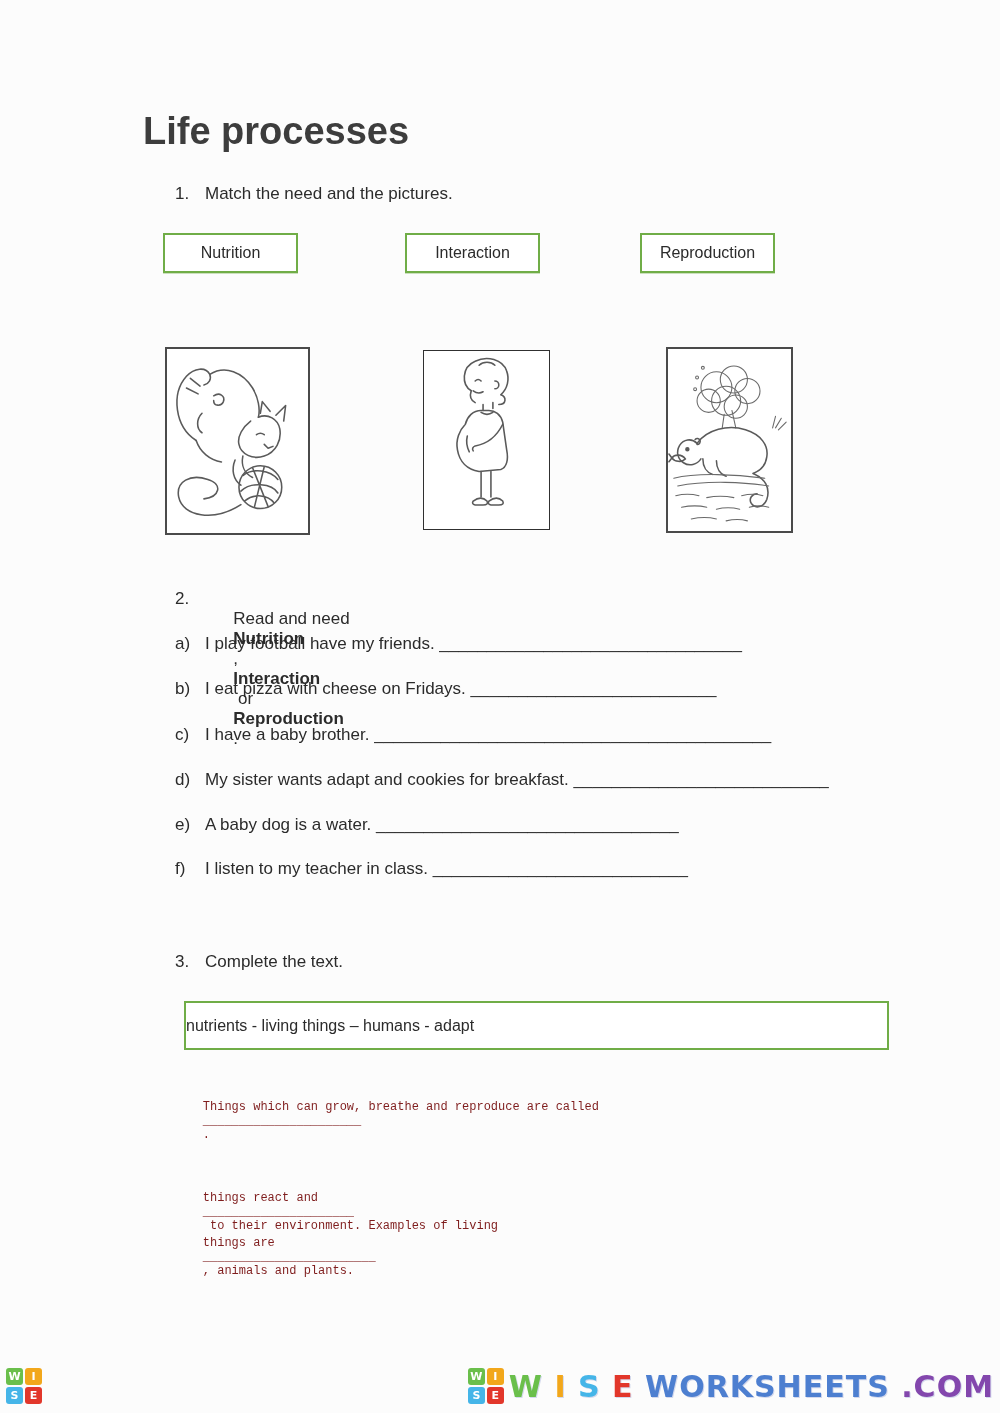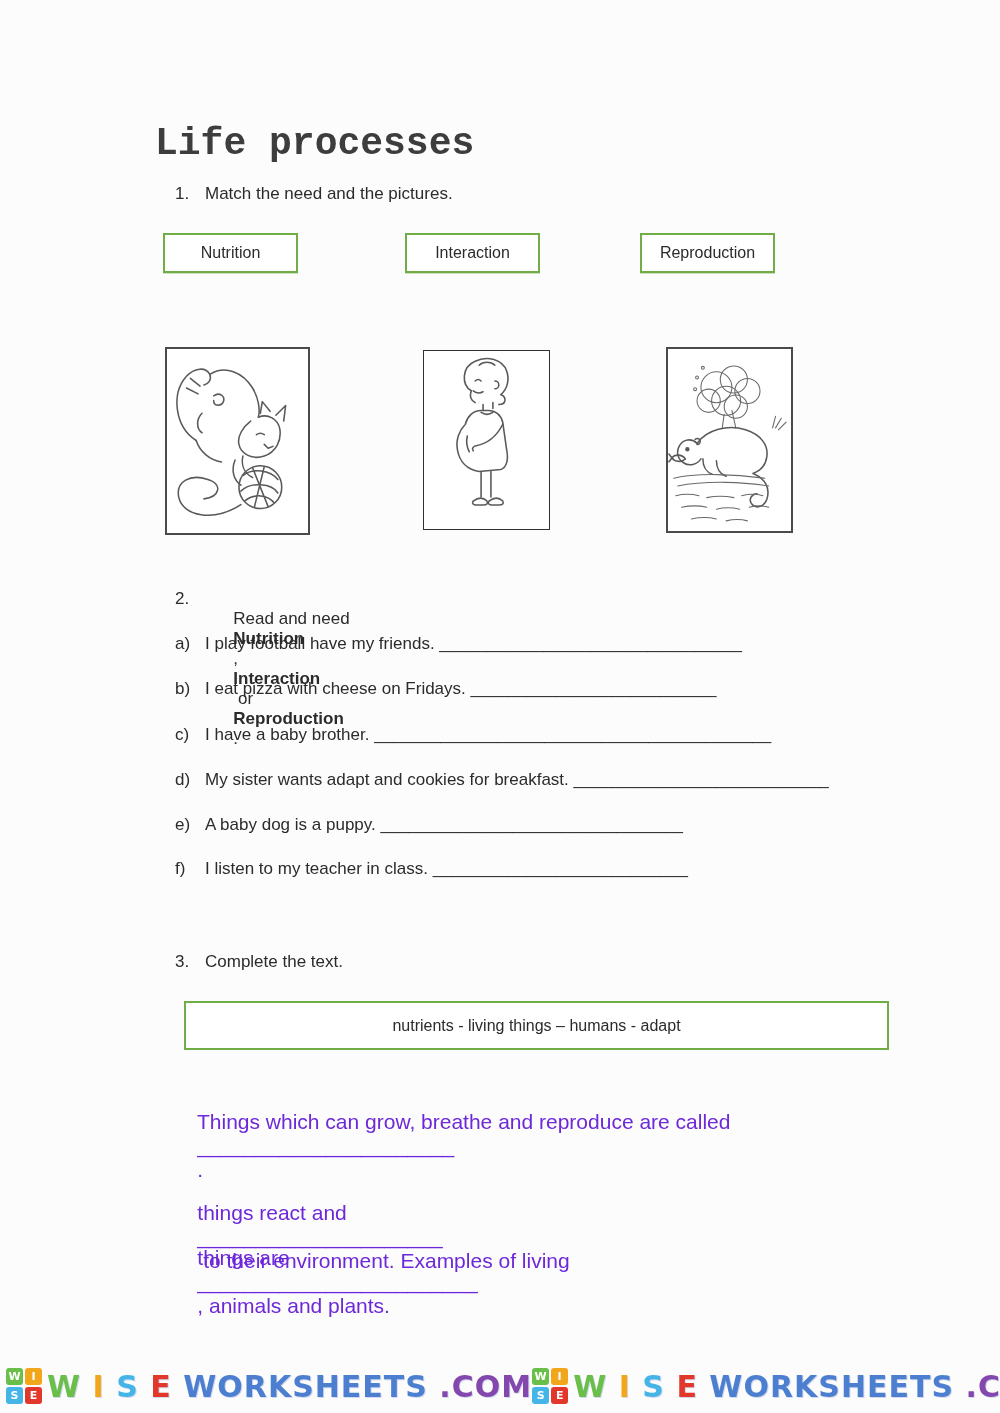--- a/index.html
+++ b/index.html
@@ -3,22 +3,22 @@
 <meta charset="utf-8">
 <style>
   html,body { margin:0; padding:0; background:#ffffff; }
   .page {
     position:relative; width:1000px; height:1413px;
     background:#fcfcfc; color:#262626;
     font-family:"Liberation Sans", sans-serif;
     overflow:hidden;
   }
   .title {
-    position:absolute; left:143px; top:110px; margin:12px;
-    font-size:38px; font-weight:700; color:#3d3d3d;font-family:Liberation Mono, monospace;
+    position:absolute; left:143px; top:110px; margin:0;
+    font-size:38px; font-weight:700; color:#3d3d3d;
   }
   .ex-head {
     position:absolute; display:flex; font-size:17px; white-space:pre;
     color:#2b2b2b;
   }
   .ex-num { width:30px; flex:0 0 30px; }
   #ex1-head { left:175px; top:184px; }
   #ex2-head { left:175px; top:589px; }
   #ex3-head { left:175px; top:952px; }
   .bold { font-weight:700; }
@@ -44,27 +44,28 @@
 
   .q-row {
     position:absolute; left:175px; display:flex; font-size:17px;
     white-space:pre; line-height:1.35; color:#2b2b2b;
   }
   .q-label { width:30px; flex:0 0 30px; }
 
   .bank {
     position:absolute; left:184px; top:1001px; width:705px; height:49px;
     border:2px solid #70ad47; background:#ffffff; box-sizing:border-box;
-    display:flex; align-items:center; justify-content:center;
+    display:flex; align-items:center; justify-content:flex-start;
     font-size:16px; color:#2b2b2b;
   }
 
   .para-line {
-    position:absolute; left:174px; font-size:21px; white-space:pre;
-    color:#6d28d9;
+    position:absolute; left:174px; font-size:12px; white-space:pre;
+    color:#7f1d1d;
+    font-family:Liberation Mono, monospace;
   }
 
   .footer {
     position:absolute; left:0; bottom:1px; width:100%; height:52px;
     display:flex; align-items:center; justify-content:space-between;
     padding:0 6px; box-sizing:border-box;
     font-family:"DejaVu Sans", sans-serif;
   }
   .brand-group { display:flex; align-items:center; gap:5px; }
   .logo-grid {
@@ -207,21 +208,21 @@
     <span>I have a baby brother. </span>
     <span class="blank">__________________________________________</span>
   </div>
   <div class="q-row" style="top:769px">
     <span class="q-label">d)</span>
     <span>My sister wants adapt and cookies for breakfast. </span>
     <span class="blank">___________________________</span>
   </div>
   <div class="q-row" style="top:814px">
     <span class="q-label">e)</span>
-    <span>A baby dog is a puppy. </span>
+    <span>A baby dog is a water. </span>
     <span class="blank">________________________________</span>
   </div>
   <div class="q-row" style="top:858px">
     <span class="q-label">f)</span>
     <span>I listen to my teacher in class. </span>
     <span class="blank">___________________________</span>
   </div>
 
   <div class="ex-head" id="ex3-head">
     <span class="ex-num">3.</span>
@@ -242,49 +243,41 @@
     <span class="blank">________________________</span>
     <span>, animals and plants.</span>
   </div>
   <div class="para-line" style="top:1177px">
     <span>things react and </span>
     <span class="blank">_____________________</span>
     <span> to their environment. Examples of living</span>
   </div>
 
   <div class="footer">
+
+    <div class="brand-group">
+      <div class="logo-grid">
+        <span class="logo-sq bg-green">W</span>
+        <span class="logo-sq bg-orange">I</span>
+        <span class="logo-sq bg-cyan">S</span>
+        <span class="logo-sq bg-red">E</span>
+      </div>
+    </div>
 
     <div class="brand-group">
       <div class="logo-grid">
         <span class="logo-sq bg-green">W</span>
         <span class="logo-sq bg-orange">I</span>
         <span class="logo-sq bg-cyan">S</span>
         <span class="logo-sq bg-red">E</span>
       </div>
       <div class="brand-text">
         <span class="fc-green">W</span>
         <span class="fc-orange">I</span>
         <span class="fc-cyan">S</span>
         <span class="fc-red">E</span>
         <span class="fc-blue">WORKSHEETS</span>
         <span class="fc-purple">.COM</span>
       </div>
     </div>
 
-    <div class="brand-group">
-      <div class="logo-grid">
-        <span class="logo-sq bg-green">W</span>
-        <span class="logo-sq bg-orange">I</span>
-        <span class="logo-sq bg-cyan">S</span>
-        <span class="logo-sq bg-red">E</span>
-      </div>
-      <div class="brand-text">
-        <span class="fc-green">W</span>
-        <span class="fc-orange">I</span>
-        <span class="fc-cyan">S</span>
-        <span class="fc-red">E</span>
-        <span class="fc-blue">WORKSHEETS</span>
-        <span class="fc-purple">.COM</span>
-      </div>
-    </div>
-
   </div>
 </div>
 
 </body></html>

